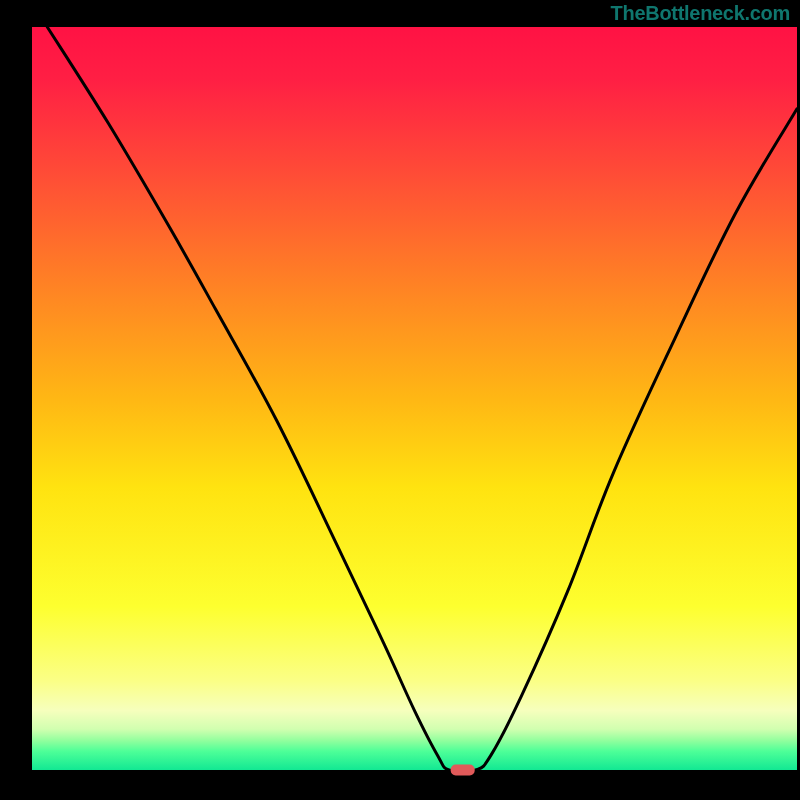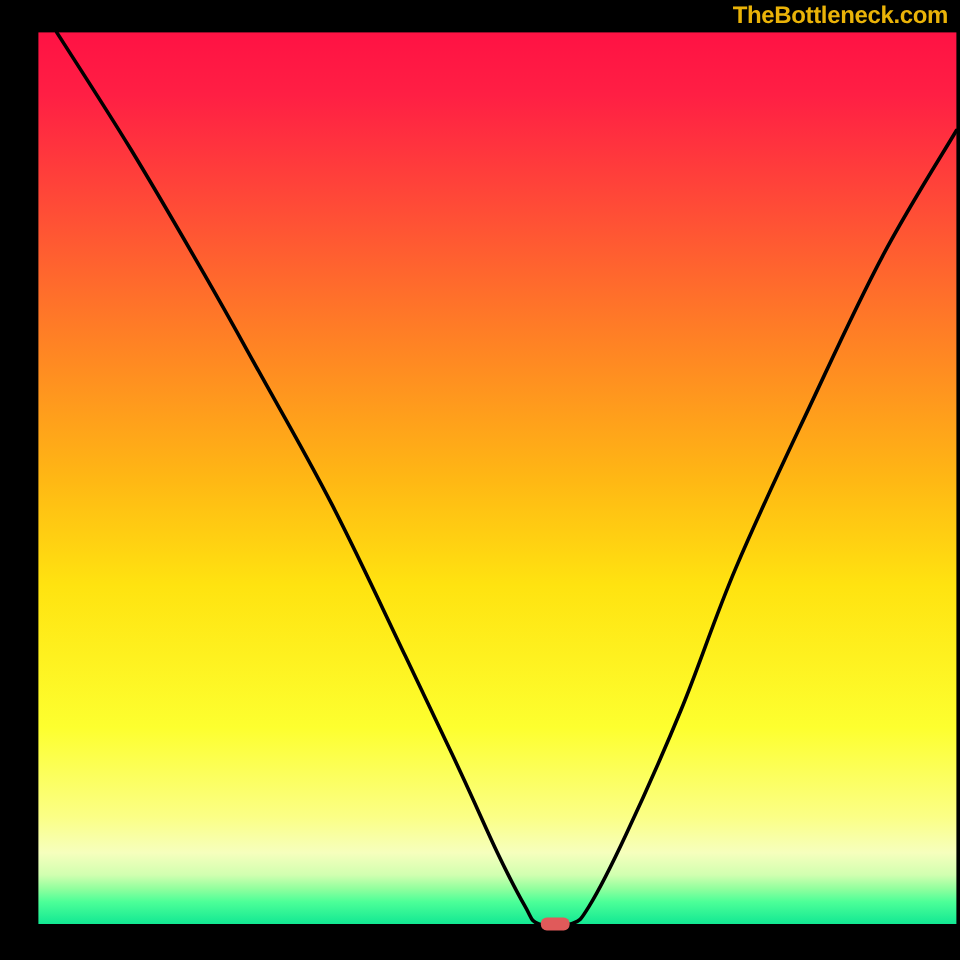--- a/index.html
+++ b/index.html
@@ -15,21 +15,21 @@
     width: 800px;
     height: 800px;
   }
   .attribution {
     position: absolute;
     top: 2px;
     right: 10px;
     font-family: Arial, Helvetica, sans-serif;
     font-size: 20px;
     font-weight: bold;
-    color: #eab308;
+    color: #0f766e;
     letter-spacing: -0.3px;
   }
   svg {
     position: absolute;
     left: 0;
     top: 0;
   }
 </style>
 </head>
 <body>

